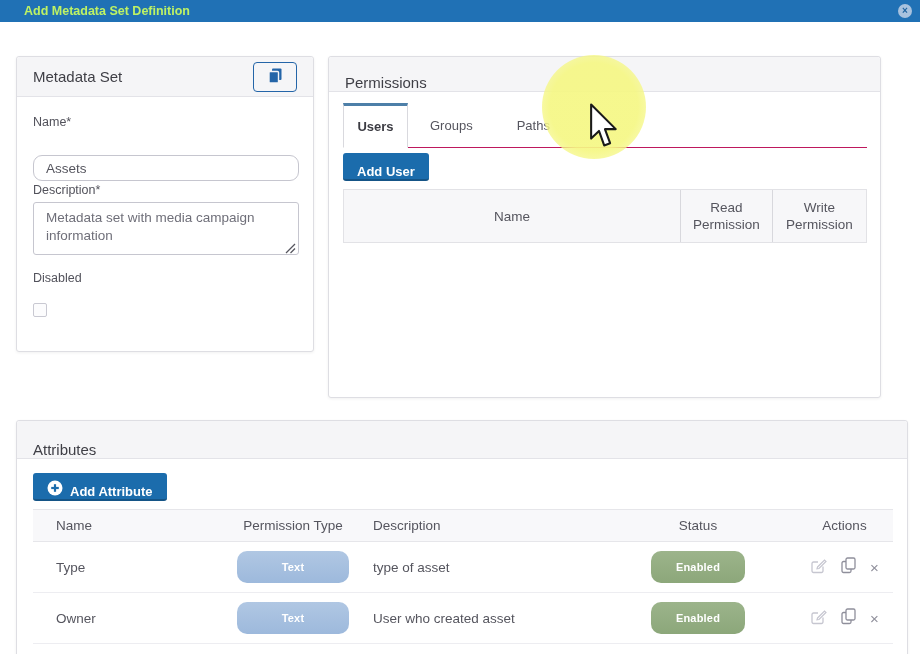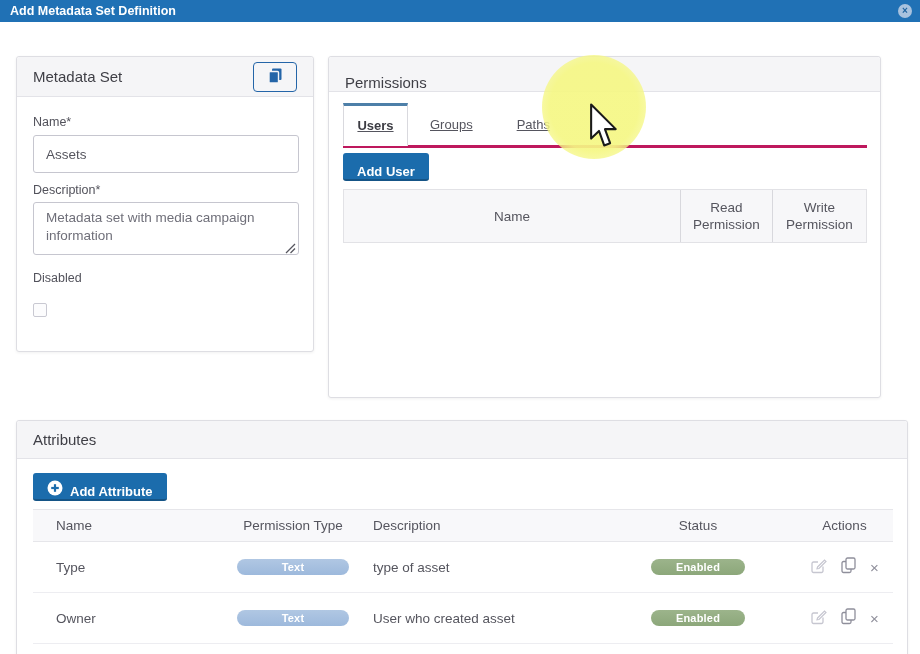--- a/index.html
+++ b/index.html
@@ -7,21 +7,21 @@
   body {
     position:relative; overflow:hidden; background:#ffffff;
     font-family:"Liberation Sans", sans-serif; color:#55555e;
   }
 
   
   .titlebar {
     position:absolute; left:0; top:0; width:920px; height:22px;
     background:#2071b5; display:flex; align-items:center;
   }
-  .titlebar .title { margin-left:10px; color:#ffffff; font-size:12.5px; font-weight:bold; }
+  .titlebar .title { margin-left:24px; color:#bef264; font-size:12.5px; font-weight:bold; }
   .close-btn {
     position:absolute; right:8px; top:4px; width:14px; height:14px;
     border-radius:50%; background:#a8c2de; color:#1e639f;
     font-size:10px; font-weight:bold; line-height:14px; text-align:center; cursor:pointer;
   }
 
   
   .card {
     position:absolute; background:#fff; border:1px solid #dedee3;
     border-radius:3px; box-shadow:0 1px 3px rgba(0,0,0,.06);
@@ -36,42 +36,42 @@
   
   #metadata-card { left:16px; top:56px; width:298px; height:296px; }
   #metadata-card .card-header { height:40px; }
   .copy-btn {
     margin-left:auto; width:44px; height:30px; border:1px solid #2465a8;
     border-radius:4px; background:transparent; display:flex; align-items:center;
     justify-content:center; cursor:pointer;
   }
   .field-label { position:absolute; left:16px; font-size:12.5px; color:#52525b; }
   .text-input {
-    position:absolute; left:16px; width:266px; height:38px;
-    border:1px solid #c6c6cf; border-radius:3px; padding:0 12px;
-    font-family:"Liberation Sans", sans-serif; font-size:13.5px; color:#55555e;
+    position:absolute; left:16px; width:266px; height:26px;
+    border:1px solid #c6c6cf; border-radius:9px; padding:0 12px;
+    font-family:"Liberation Sans", sans-serif; font-size:13.5px; color:#55555e;margin-top:20px;
   }
   .text-area {
     position:absolute; left:16px; top:145px; width:266px; height:53px;
     border:1px solid #c6c6cf; border-radius:3px; padding:6px 12px;
     font-family:"Liberation Sans", sans-serif; font-size:13.5px; color:#6f6f79;
     line-height:18px; resize:none; overflow:hidden;
   }
   .resize-handle { position:absolute; left:267px; top:183px; }
   .checkbox {
     position:absolute; left:16px; top:246px; width:14px; height:14px;
     border:1px solid #c9c9d2; border-radius:2px; background:#fcfcfd; cursor:pointer;
   }
 
   
   #permissions-card { left:328px; top:56px; width:553px; height:342px; }
   #permissions-card .card-header { height:35px;align-items:flex-end; }
   .tabs {
     position:absolute; left:14px; top:46px; width:524px; height:45px;
-    border-bottom:3px solid #be185d; display:flex;text-decoration:underline;
+    border-bottom:1px solid #be185d; display:flex;
   }
   .tab {
     display:flex; align-items:center; justify-content:center;
     font-size:13px; color:#55555e; cursor:pointer; padding:0 22px;
   }
   .tab.active {
     width:65px; padding:0; margin-bottom:-1px; background:#fff;
     border:1px solid #d9d9de; border-top:3px solid #4d7fa8; border-bottom:1px solid #fff;
     font-weight:bold; color:#3c3c43;
   }
@@ -90,36 +90,36 @@
   .perm-col {
     display:flex; align-items:center; justify-content:center;
     text-align:center; line-height:17px;
   }
   .perm-col.c0 { width:336px; }
   .perm-col.c1 { width:92px; border-left:1px solid #d8d8dd; padding:0 8px; }
   .perm-col.c2 { width:94px; border-left:1px solid #d8d8dd; padding:0 8px; }
 
   
   #attributes-card { left:16px; top:420px; width:892px; height:300px; }
-  #attributes-card .card-header { height:38px; }
+  #attributes-card .card-header { height:38px;align-items:flex-end; }
   #add-attribute-btn { left:16px; top:52px; }
   .attr-table { position:absolute; left:16px; top:88px; width:860px; }
   .attr-row { display:flex; align-items:center; font-size:13.5px; color:#55555e; }
   .attr-head {
     height:33px; background:#f8f8fa; border-top:1px solid #e6e6ea;
     border-bottom:1px solid #e6e6ea; color:#55555e;
   }
   .attr-data { height:51px; border-bottom:1px solid #ededf1; }
   .acol-name  { width:180px; padding-left:23px; }
   .acol-type  { width:160px; display:flex; justify-content:center; }
   .acol-desc  { width:245px; }
   .acol-status{ width:160px; display:flex; justify-content:center; }
   .acol-actions{ width:115px; display:flex; justify-content:center; align-items:center; gap:14px; padding-left:18px; }
   .pill {
-    height:16px; border-radius:10px; color:#fff; font-size:11px; font-weight:bold;
+    height:32px; border-radius:10px; color:#fff; font-size:11px; font-weight:bold;
     display:flex; align-items:center; justify-content:center; letter-spacing:.2px;
   }
   .pill-type   { width:112px; background:linear-gradient(#b0c7e3,#9db9dc); }
   .pill-status { width:94px;  background:linear-gradient(#9cb48b,#8ca77a); }
   .icon-btn { background:none; border:none; padding:0; cursor:pointer; display:flex; align-items:center; }
   .x-glyph { font-size:15px; color:#8f8f9b; line-height:1; }
 
   
   .click-highlight {
     position:absolute; left:542px; top:55px; width:104px; height:104px;

